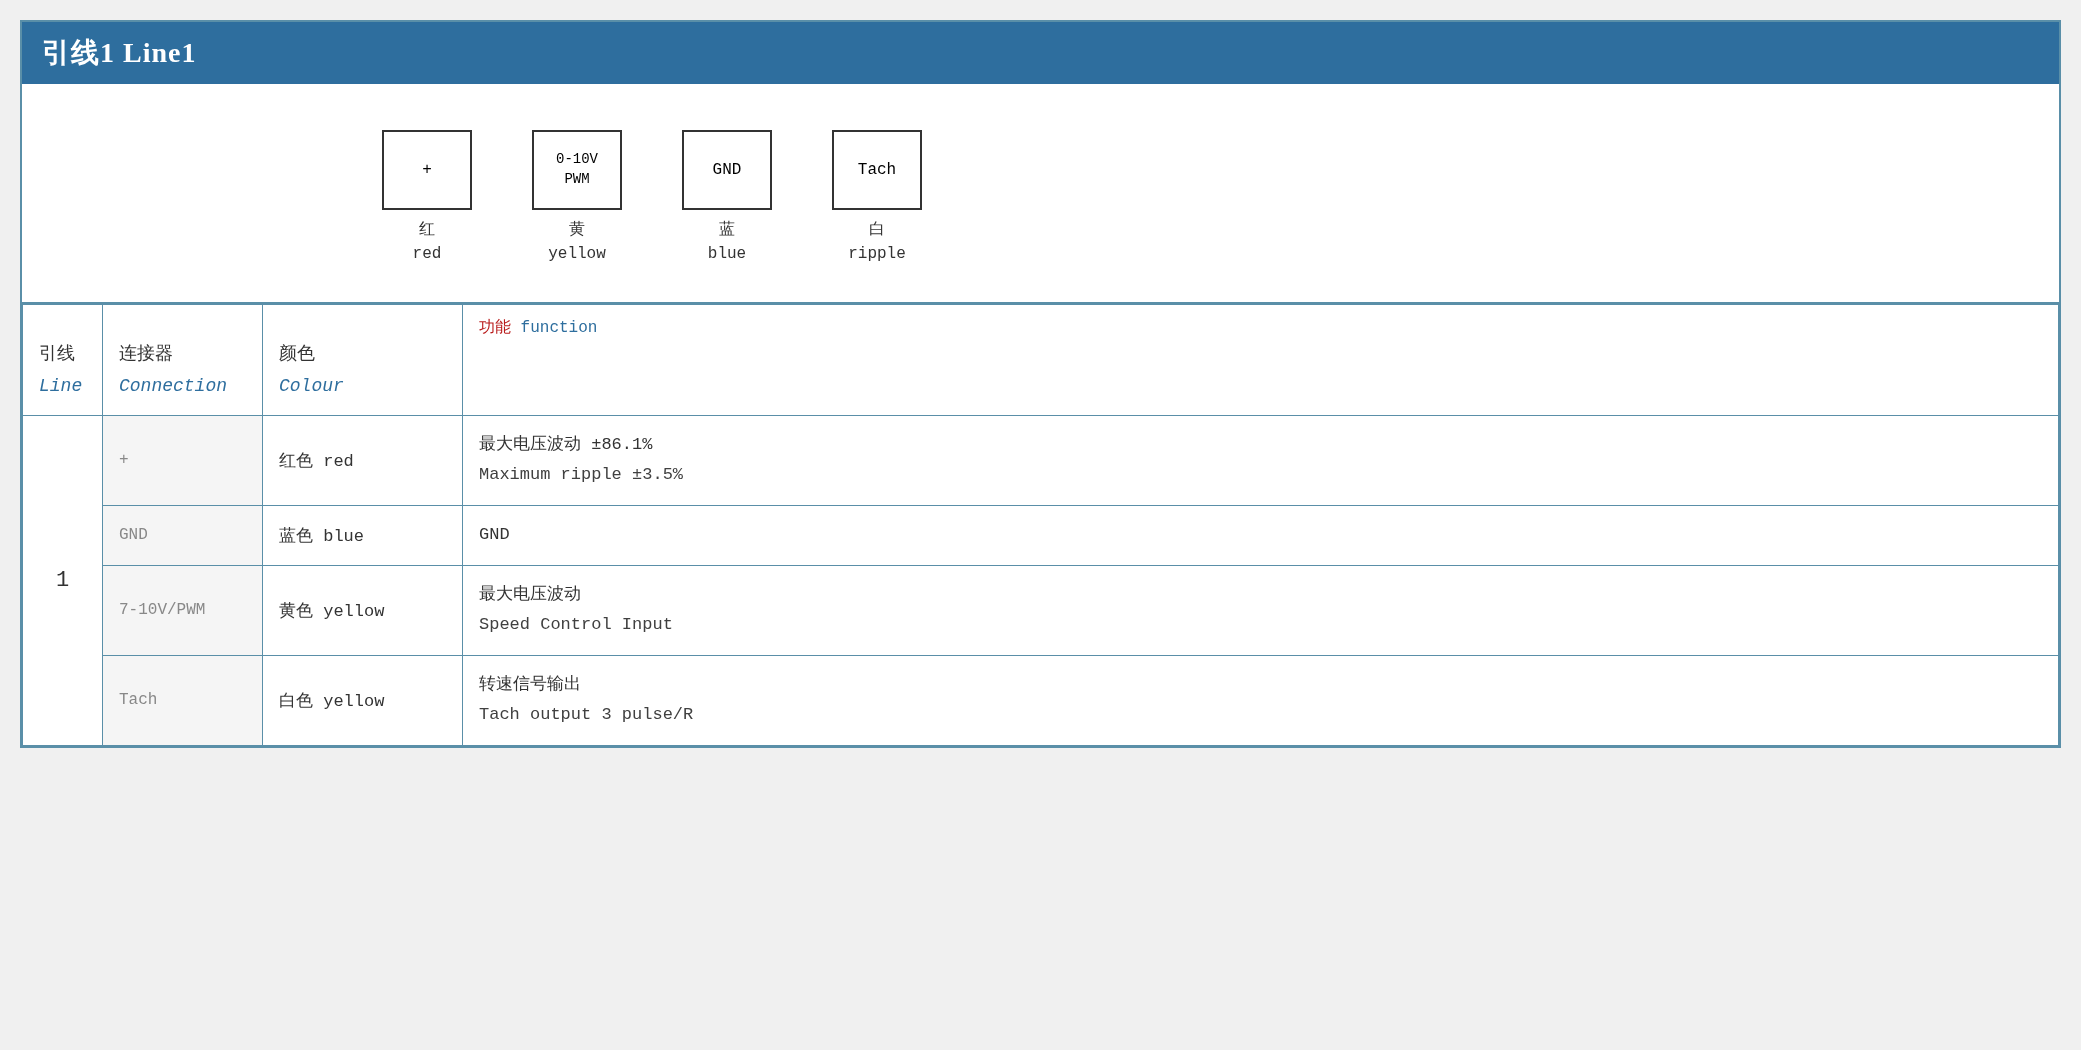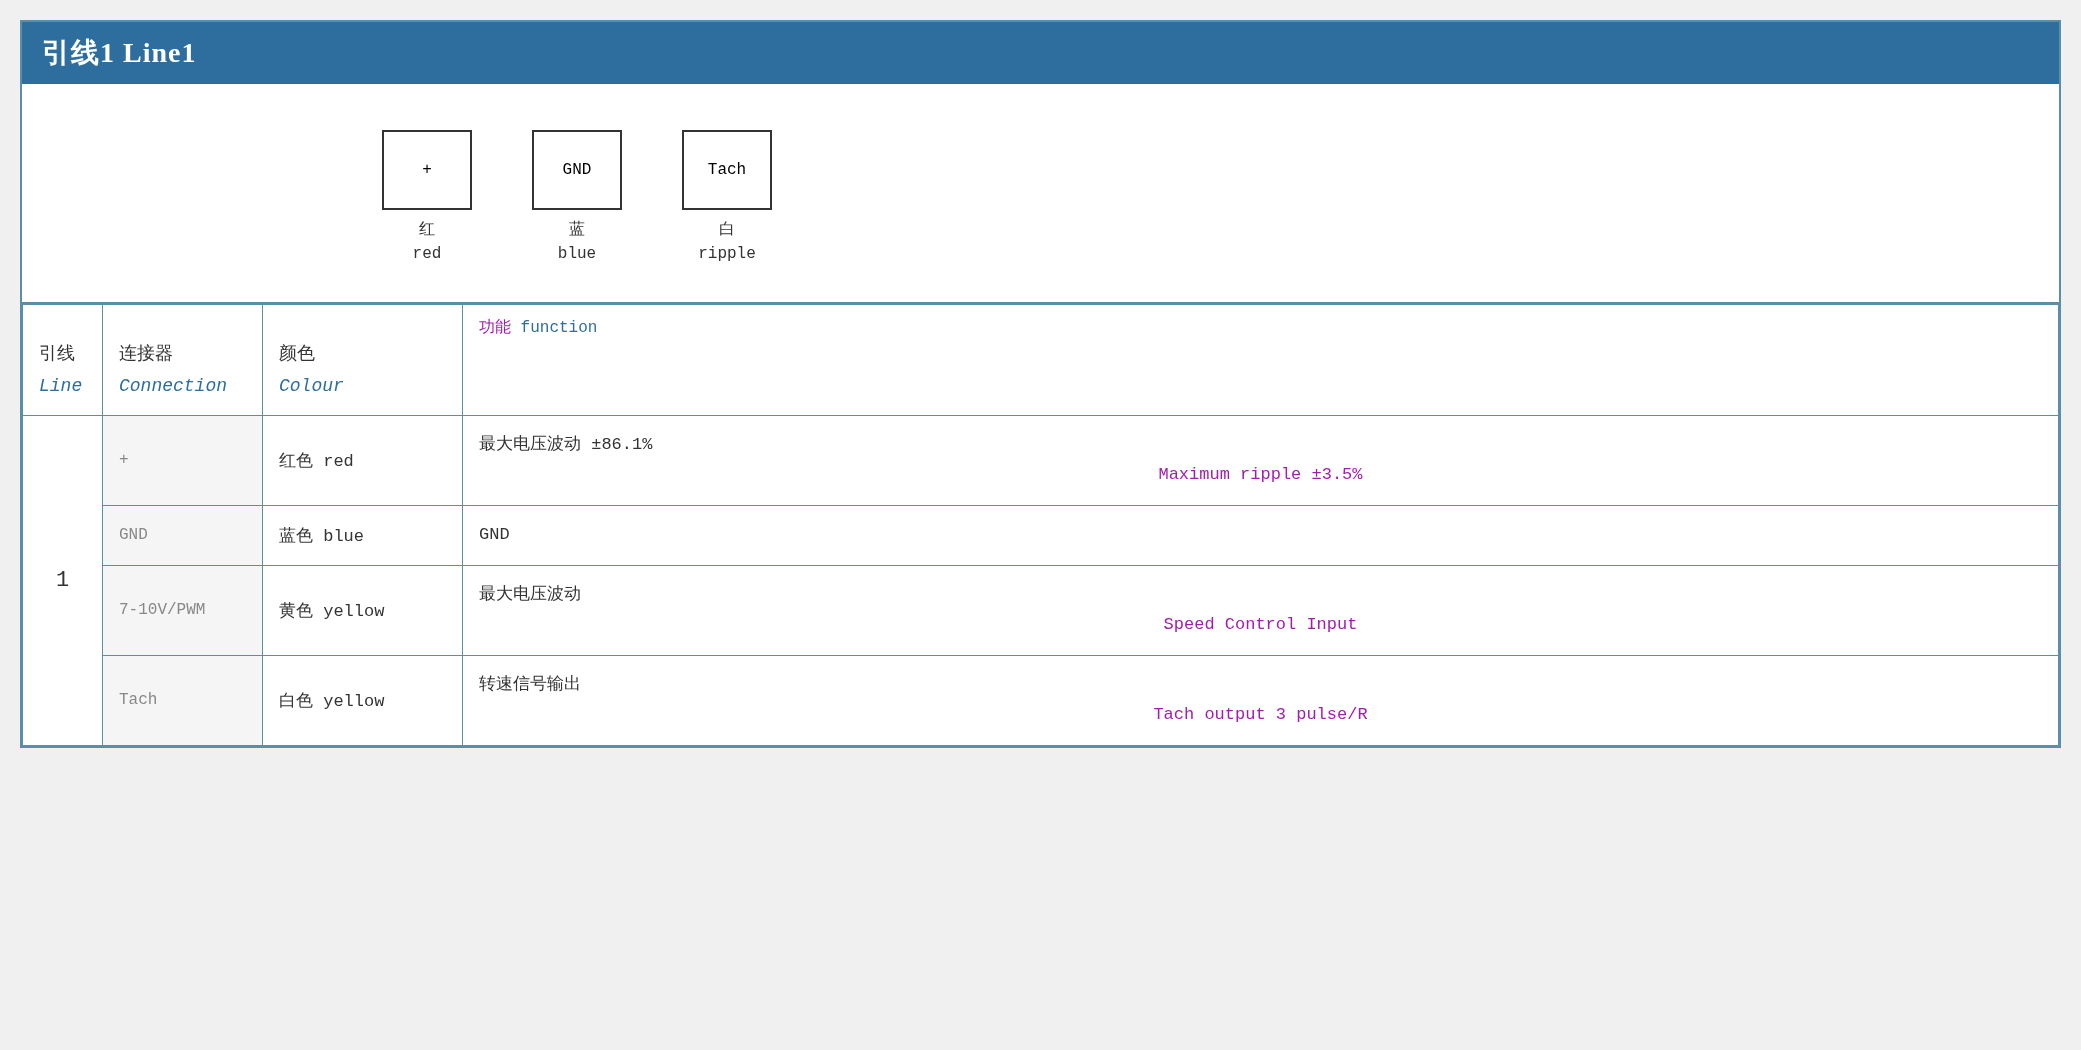--- a/index.html
+++ b/index.html
@@ -162,26 +162,25 @@
       font-style: italic;
     }
 
     .func-zh {
       display: block;
       color: #333;
     }
 
     .func-en {
       display: block;
-      color: #a21caf;
-      text-align: center;
+      color: #404040;
     }
 
     .col-function-header .zh {
-      color: #a21caf;
+      color: #b91c1c;
     }
     .col-function-header .en {
       color: #2e6e9e;
     }
   </style>
 </head>
 <body>
 
 <div class="main-container">
 
@@ -196,20 +195,29 @@
       <div class="connector-item">
         <div class="connector-box">
           <span>+</span>
         </div>
         <div class="connector-label">
           <span>红</span><br>
           <span>red</span>
         </div>
       </div>
 
+      <div class="connector-item">
+        <div class="connector-box" style="font-size:14px; text-align:center; line-height:1.4;">
+          <span>0-10V<br>PWM</span>
+        </div>
+        <div class="connector-label">
+          <span>黄</span><br>
+          <span>yellow</span>
+        </div>
+      </div>
 
       <div class="connector-item">
         <div class="connector-box">
           <span>GND</span>
         </div>
         <div class="connector-label">
           <span>蓝</span><br>
           <span>blue</span>
         </div>
       </div>

